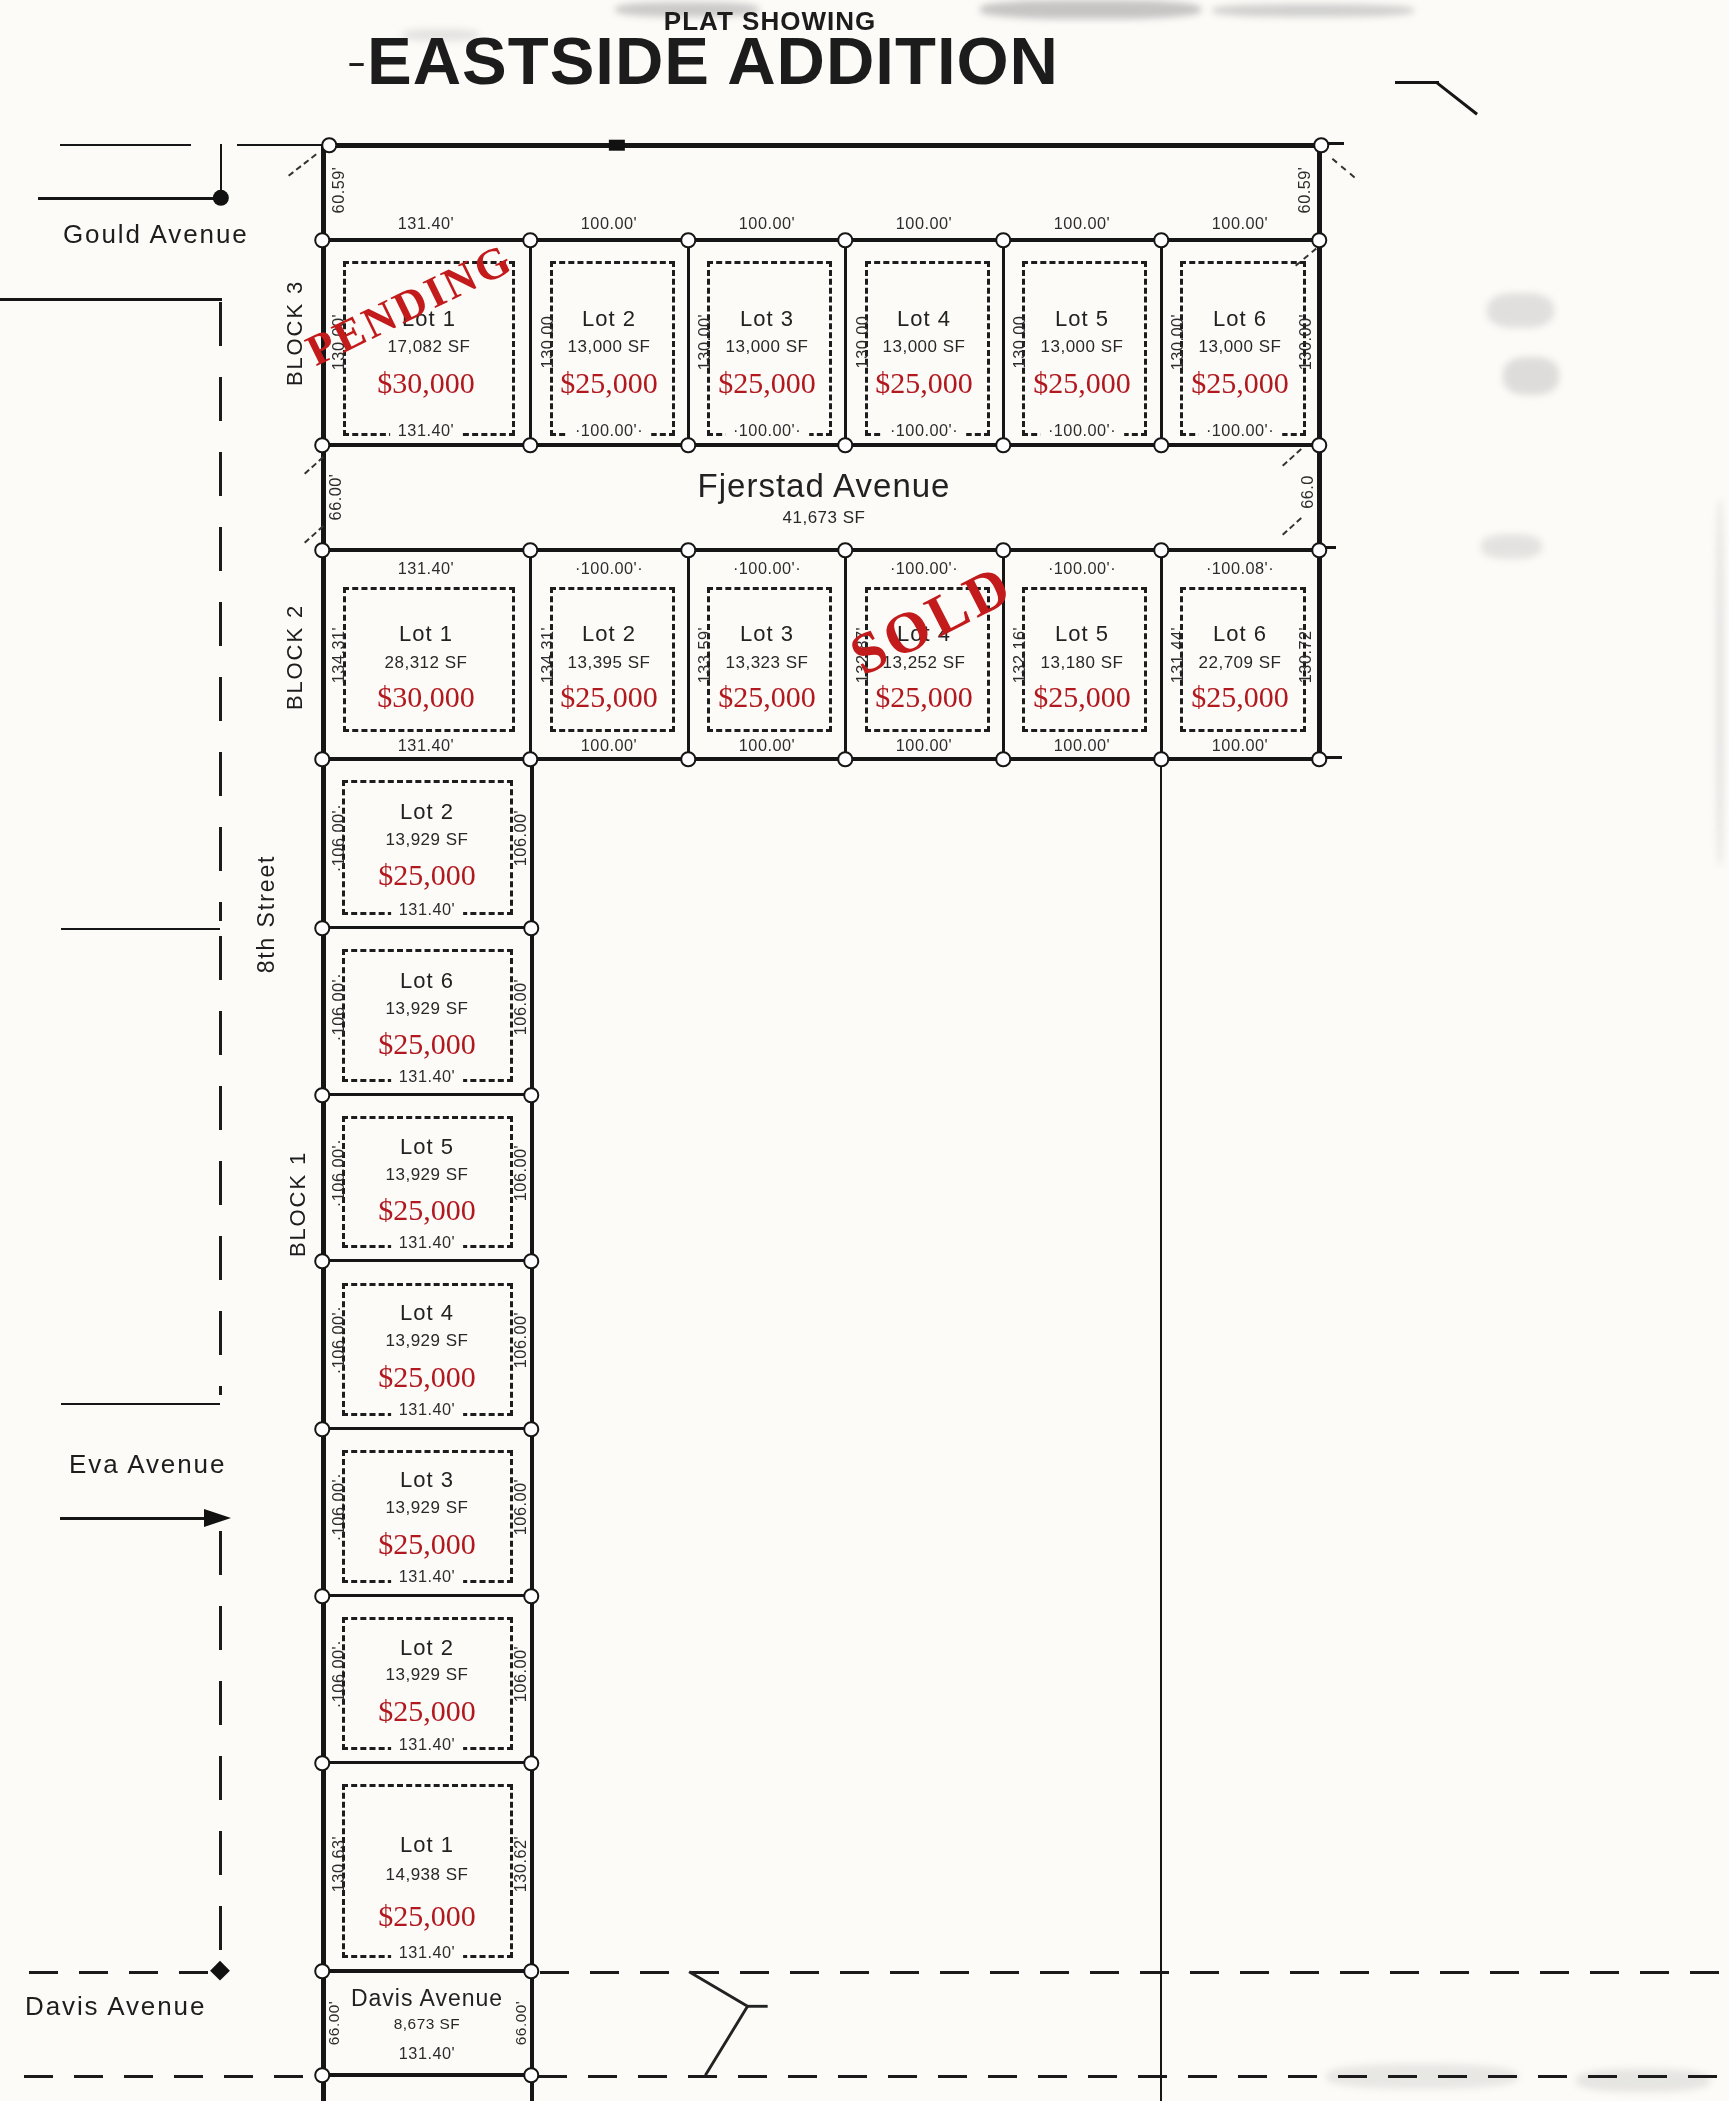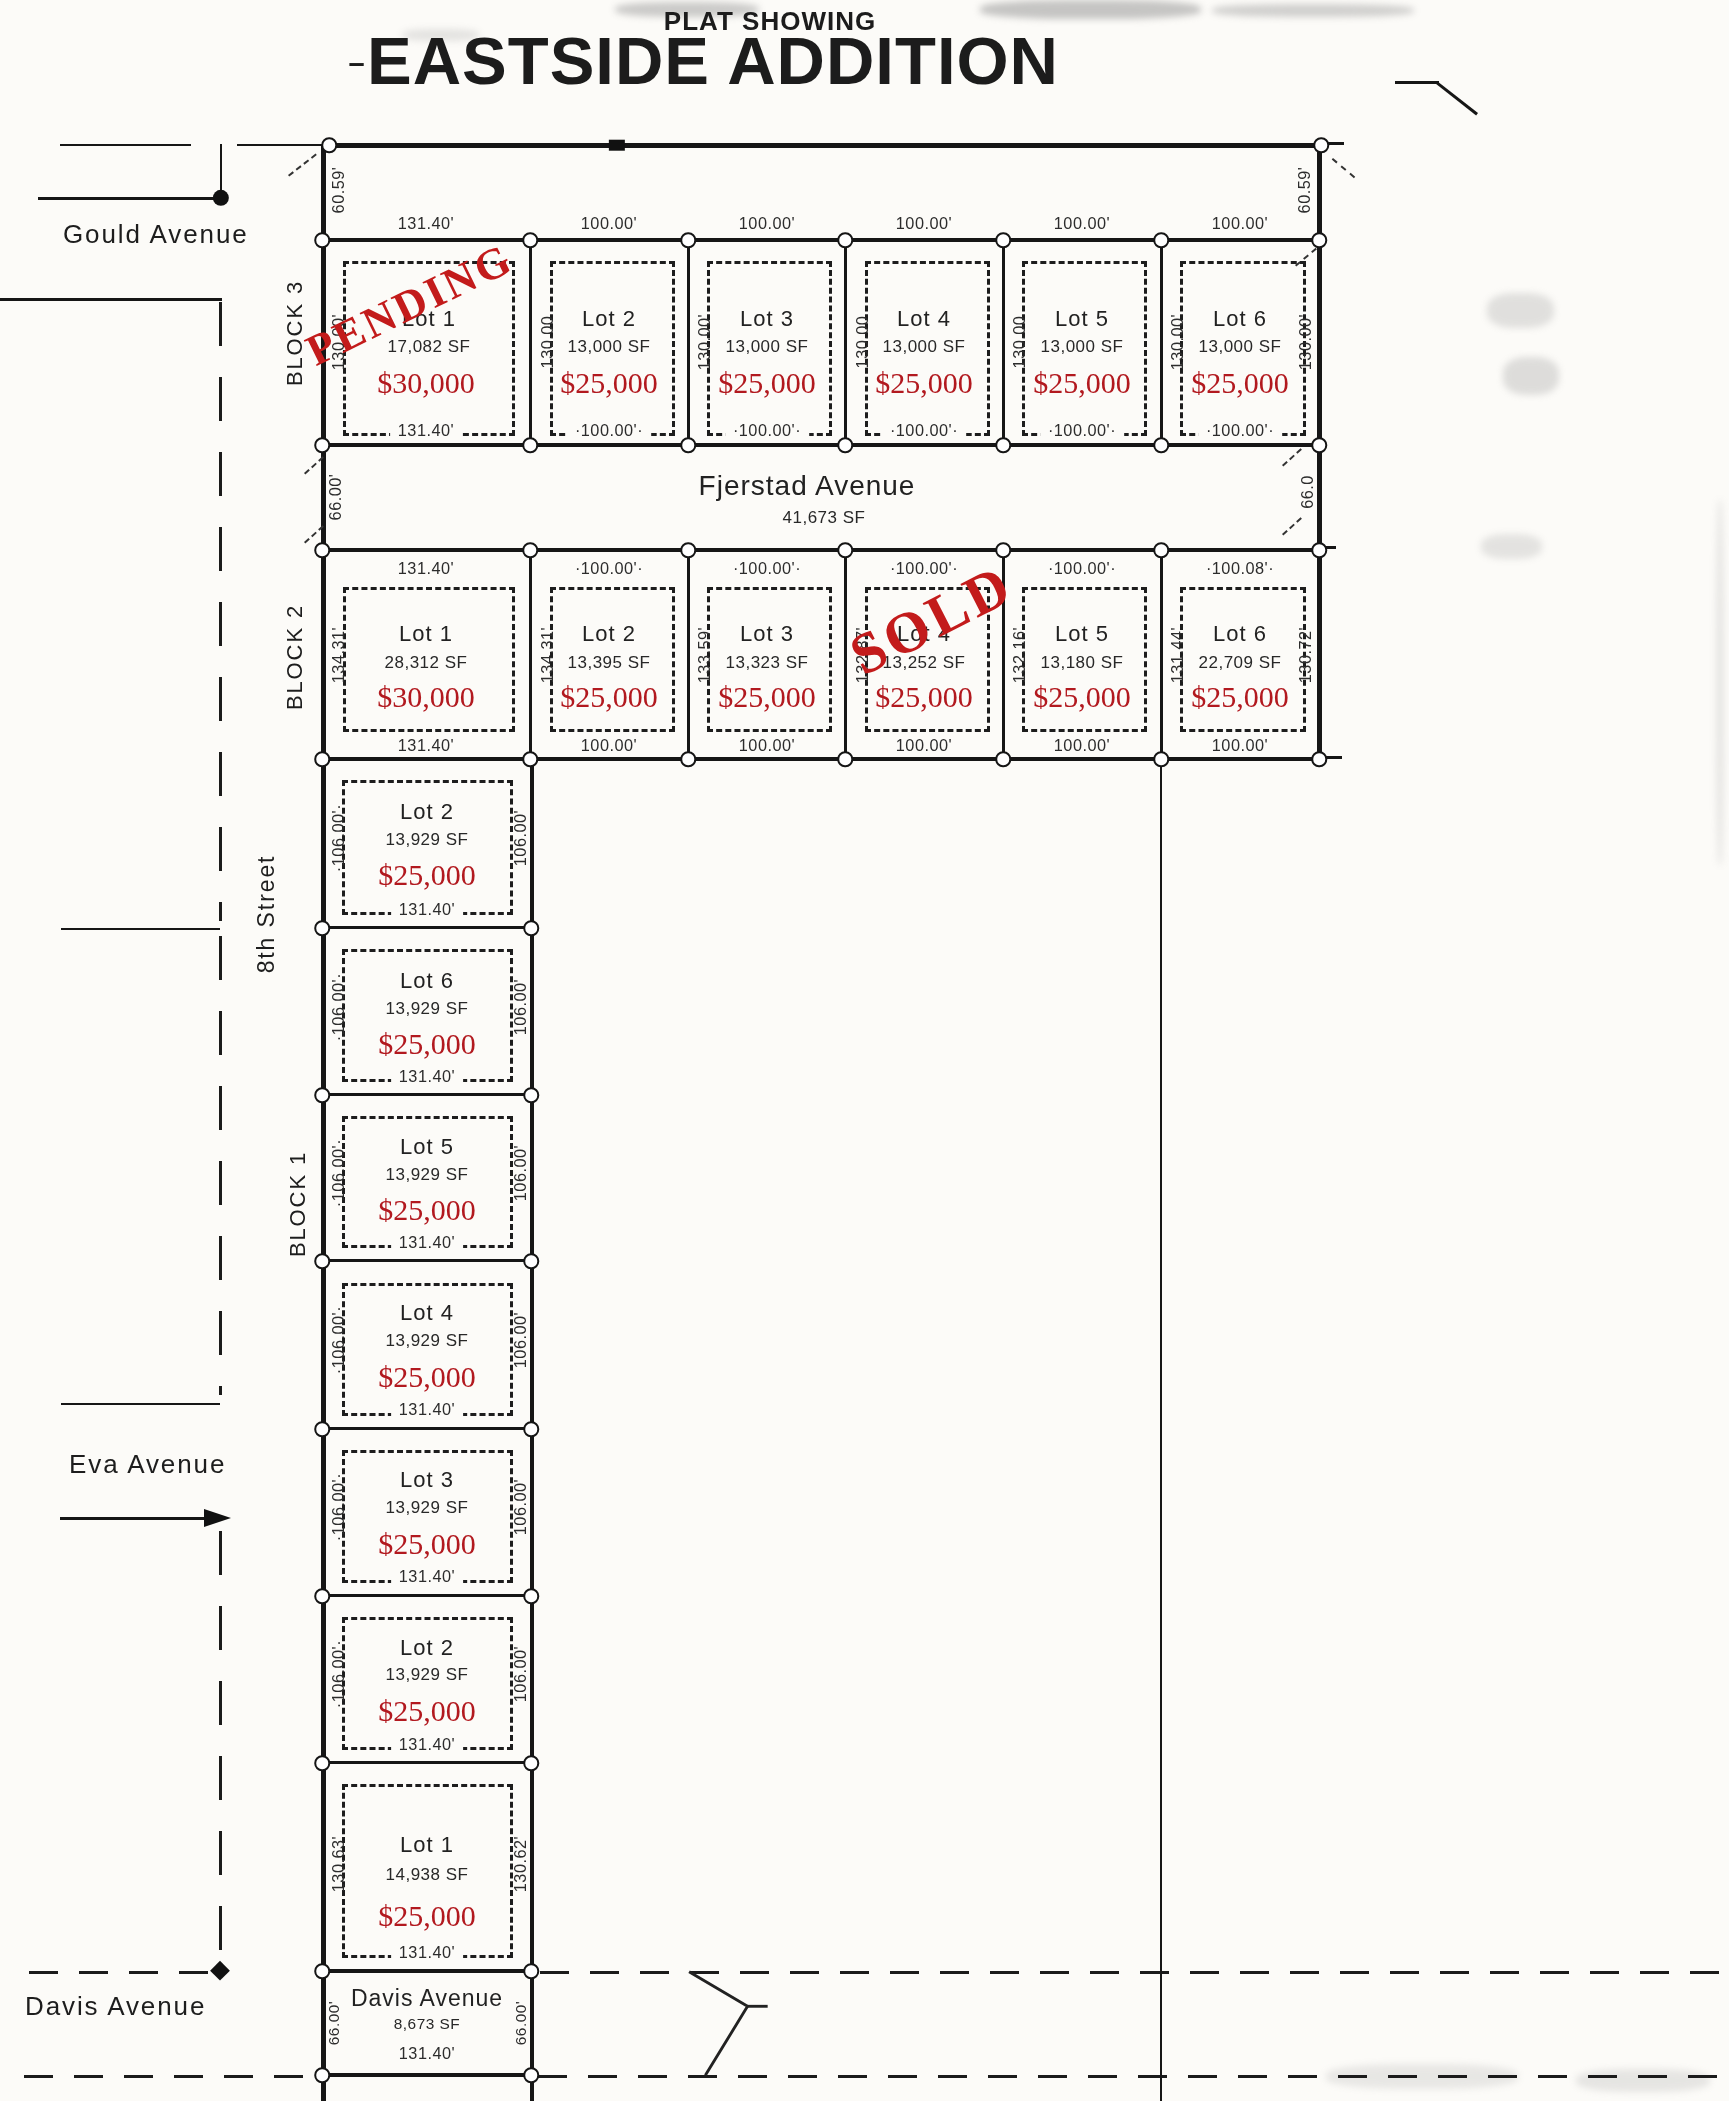--- a/index.html
+++ b/index.html
@@ -178,21 +178,21 @@
   <span class="c" style="left:322px;top:2075px"></span>
   <span class="c" style="left:531px;top:2075px"></span>
 
   <div class="vtext" style="left:295px;top:333px">BLOCK 3</div>
   <div class="vtext" style="left:295px;top:657px">BLOCK 2</div>
   <div class="vtext" style="left:298px;top:1204px">BLOCK 1</div>
   <div class="vtext" style="left:266px;top:914px;font-size:23px">8th Street</div>
   <div class="vm" style="left:338px;top:190px">60.59'</div>
   <div class="vm" style="left:1304px;top:190px">60.59'</div>
 
-  <div class="ln" style="left:807px;top:486px;font-size:28px">Fjerstad Avenue</div>
+  <div class="ln" style="left:824px;top:486px;font-size:33px">Fjerstad Avenue</div>
   <div class="ls" style="left:824px;top:518px">41,673 SF</div>
   <div class="vm" style="left:335px;top:497px">66.00'</div>
   <div class="vm" style="left:1307px;top:492px">66.0</div>
 
   <div class="dm" style="left:426px;top:223px">131.40'</div>
   <div class="dr" style="left:343px;top:261px;width:166px;height:169px"></div>
   <div class="ln" style="left:429px;top:319px">Lot 1</div>
   <div class="ls" style="left:429px;top:347px">17,082 SF</div>
   <div class="lp" style="left:426px;top:383px">$30,000</div>
   <div class="vm" style="left:338px;top:342px">130.00'</div>

